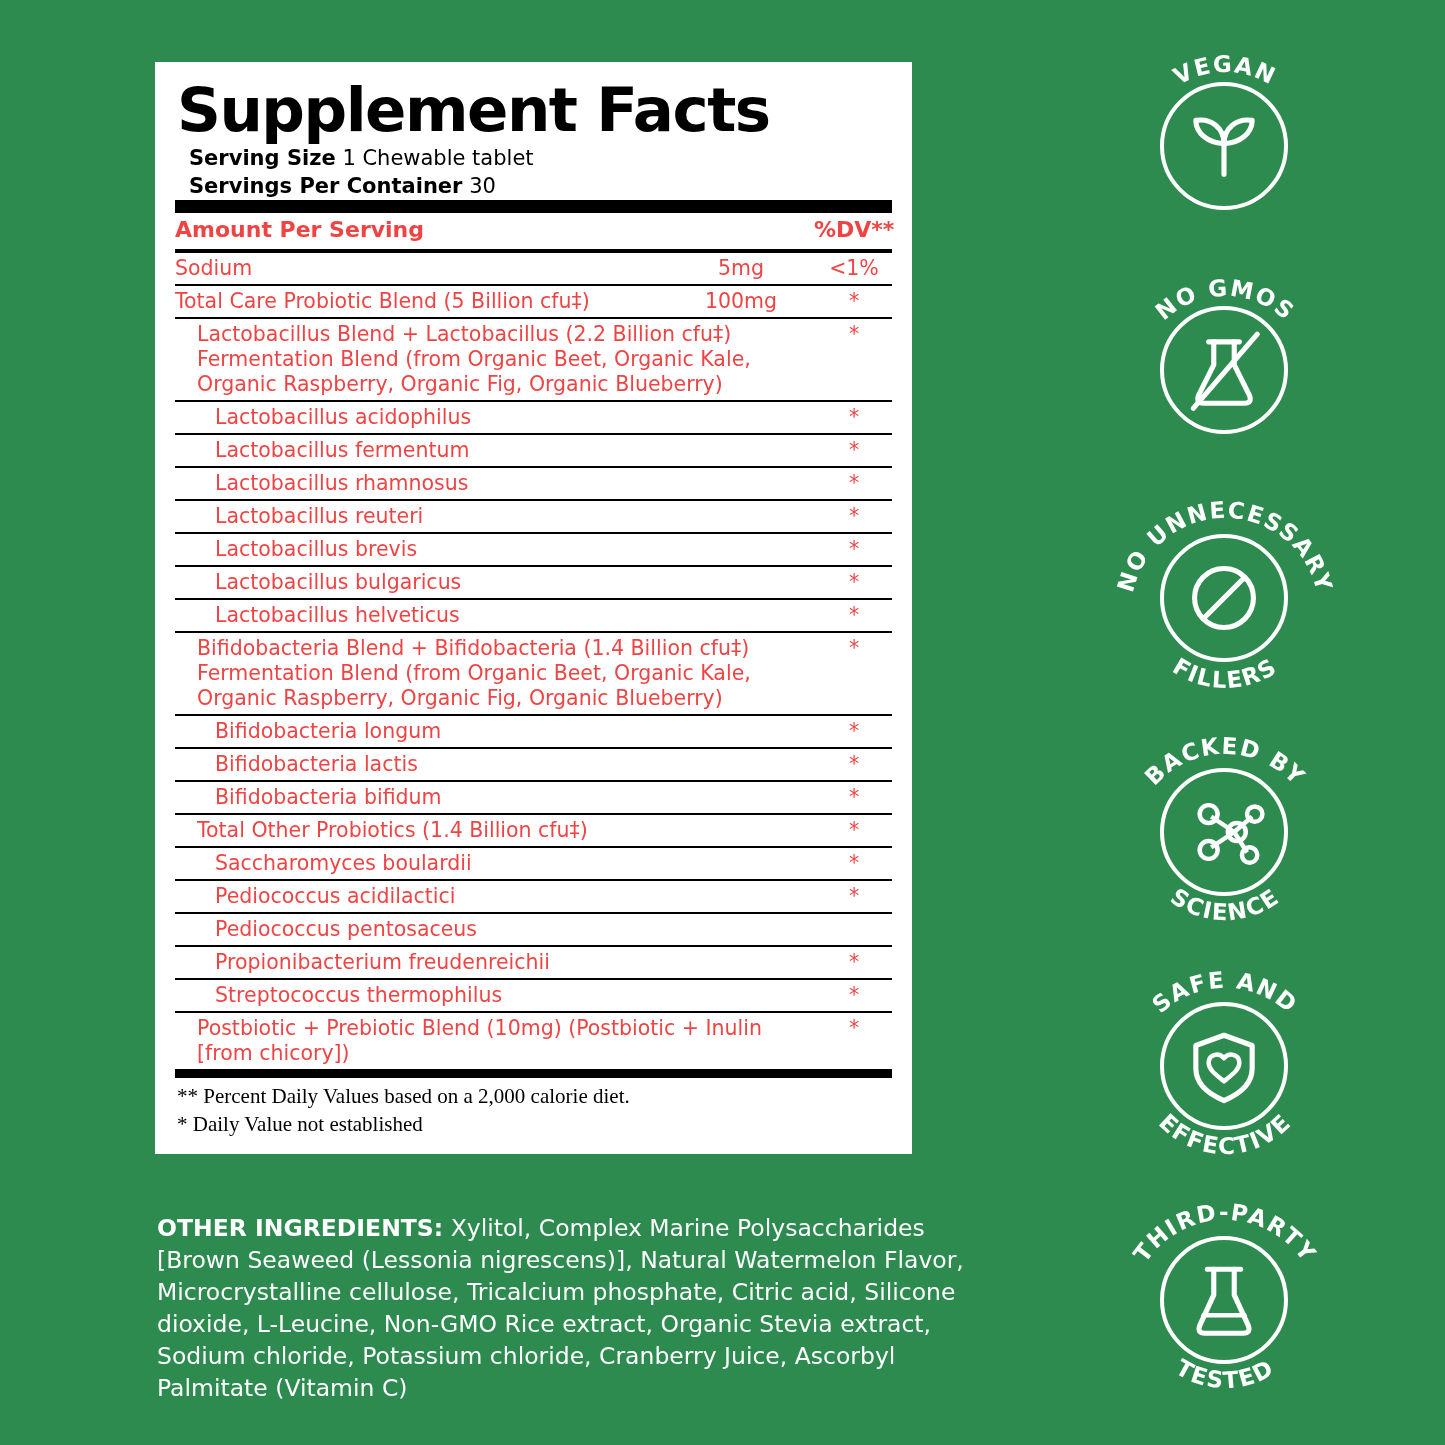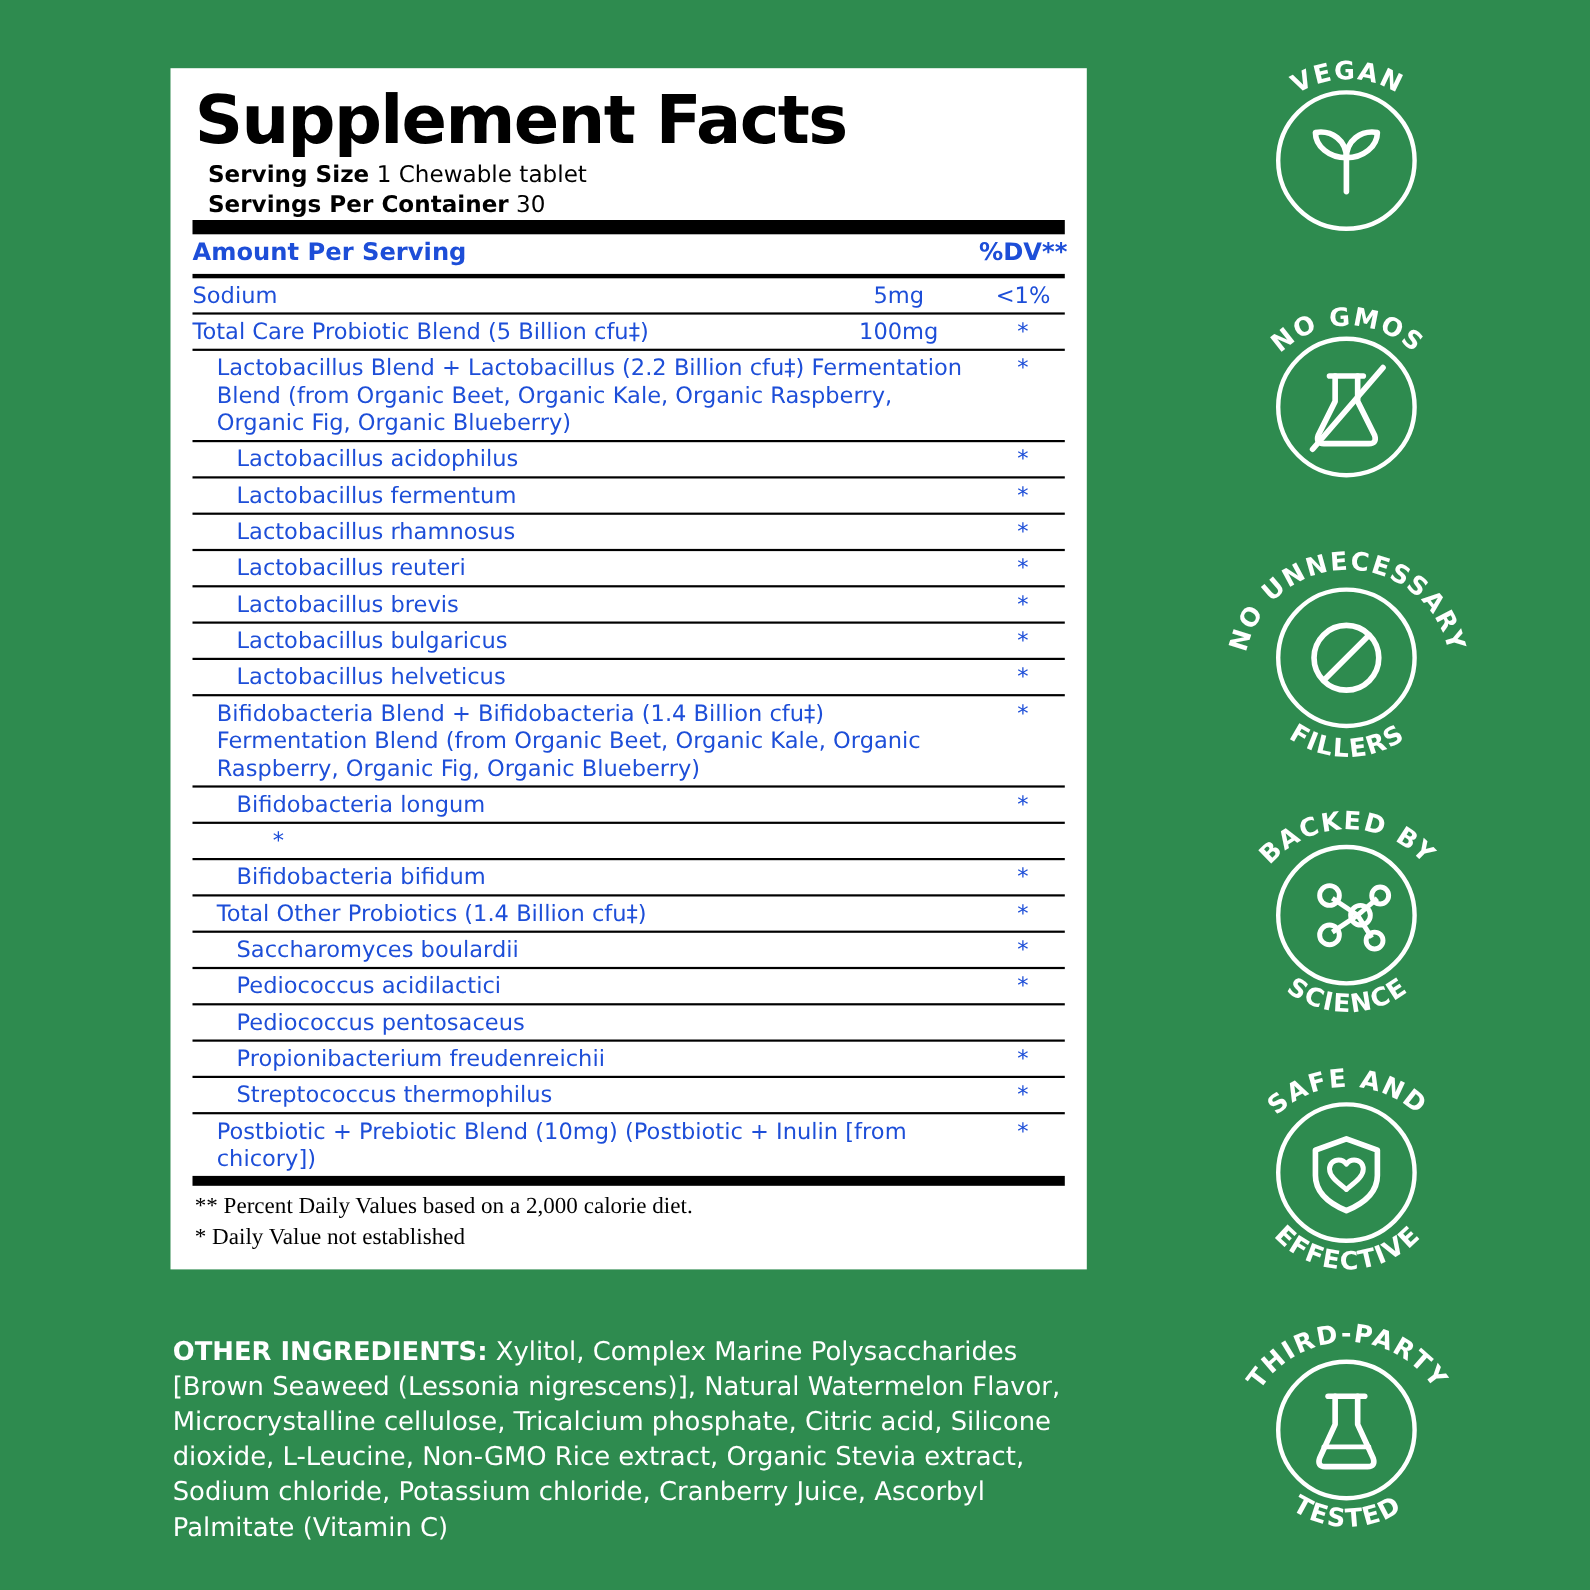--- a/index.html
+++ b/index.html
@@ -18,21 +18,21 @@
     position: relative;
     width: 1445px;
     height: 1445px;
   }
 
   
   .panel {
     position: absolute;
     left: 155px;
     top: 62px;
-    width: 833px;
+    width: 757px;
     background: #ffffff;
     box-sizing: border-box;
     padding: 14px 20px 16px 20px;
   }
   .sf-title {
     font-family: "DejaVu Sans", sans-serif;
     font-weight: bold;
     font-size: 61px;
     line-height: 0.98;
     letter-spacing: -1.5px;
@@ -50,21 +50,21 @@
     color: #000;
     line-height: 1.35;
     margin-left: 2px;
     white-space: nowrap;
   }
   .serv-line b { font-weight: bold; margin-left: 12px; }
 
   .row {
     display: flex;
     align-items: flex-start;
-    color: #1d4ed8;
+    color: #ef4444;
     font-size: 20.5px;
     line-height: 1.22;
     padding: 3px 0 3px 0;
   }
   .row .nm { flex: 1 1 auto; }
   .row .amt {
     flex: 0 0 auto;
     width: 150px;
     text-align: center;
   }
@@ -243,20 +243,21 @@
     </div>
     <div class="rule-thin"></div>
 
     <div class="row indent2">
       <div class="nm">Bifidobacteria longum</div>
       <div class="dv">*</div>
     </div>
     <div class="rule-thin"></div>
 
     <div class="row indent2">
+      <div class="nm">Bifidobacteria lactis</div>
       <div class="dv">*</div>
     </div>
     <div class="rule-thin"></div>
 
     <div class="row indent2">
       <div class="nm">Bifidobacteria bifidum</div>
       <div class="dv">*</div>
     </div>
     <div class="rule-thin"></div>
 

